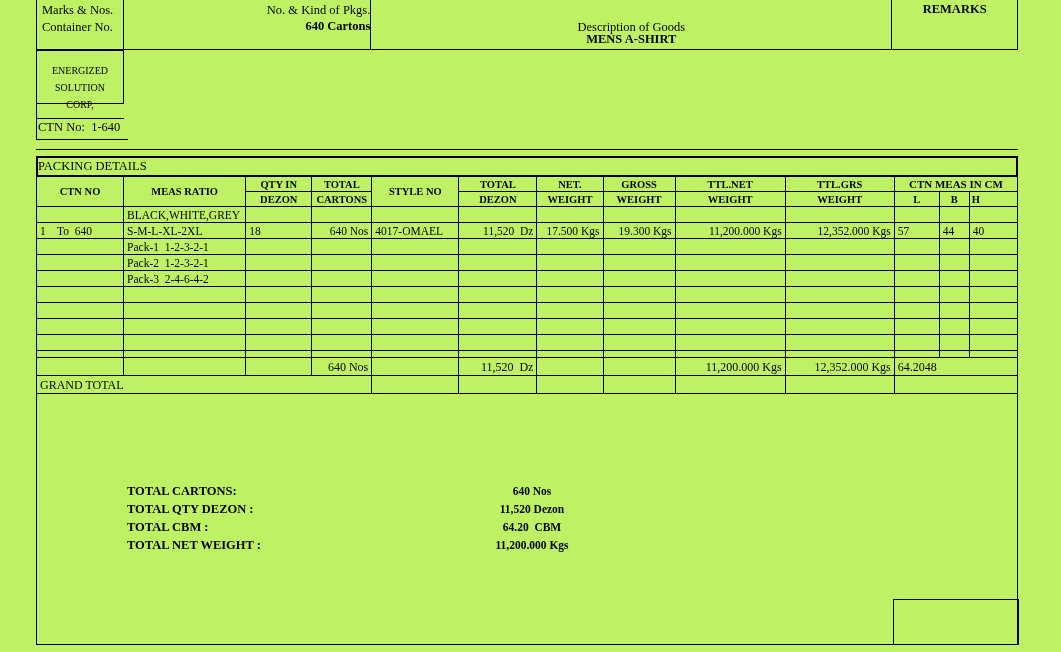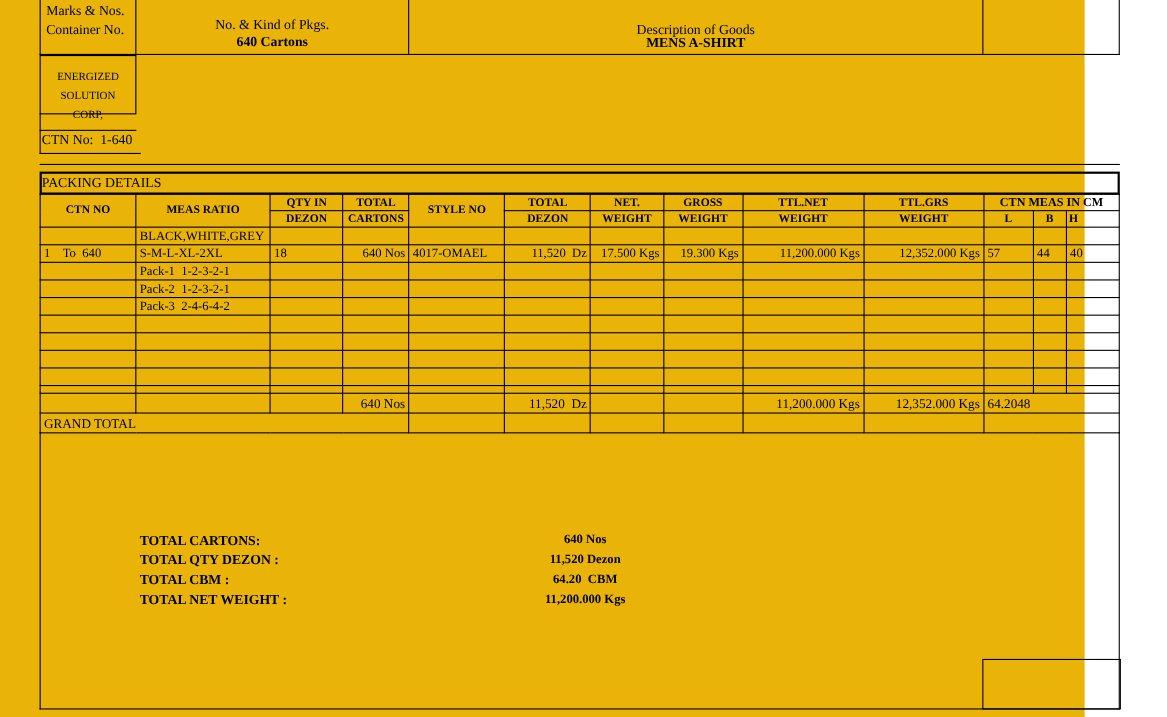--- a/index.html
+++ b/index.html
@@ -1,31 +1,31 @@
 <!DOCTYPE html>
 <html><head>
 <meta charset="utf-8">
 <style>
   html,body { margin:0; padding:0; background:#fff; }
   .page {
-    position:relative; width:986px; height:652px; background:#eab308;
+    position:relative; width:1061px; height:652px; background:#bef264;
     font-family:"Liberation Serif", serif; color:#000;
     -webkit-font-smoothing:antialiased;
   }
   .abs { position:absolute; }
 
   
   .top-grid {
     left:36px; top:0; width:982px; height:50px; display:flex;
     box-sizing:border-box; border-left:1px solid #000; border-right:1.5px solid #000;
     border-bottom:1.5px solid #000; position:absolute;
   }
   .tcell { box-sizing:border-box; height:100%; font-size:12.5px; }
   .tcell.marks { width:87px; border-right:1px solid #000; padding:2px 0 0 5px; line-height:17px; }
-  .tcell.pkgs  { width:248px; border-right:1px solid #000; text-align:center; padding-top:14px; line-height:16px; }
+  .tcell.pkgs  { width:248px; border-right:1px solid #000; text-align:right; padding-top:2px; line-height:16px; }
   .tcell.desc  { width:522px; border-right:1.5px solid #000; text-align:center; position:relative; padding-top:20px; }
   .tcell.rmks  { width:125px; text-align:center; font-weight:bold; padding-top:2px; }
   .desc-value { position:absolute; left:0; right:0; bottom:2px; font-weight:bold; }
   .bold { font-weight:bold; }
   .pre { white-space:pre;font-family:Liberation Serif, serif; }
 
   
   .shipper-box {
     left:36px; top:50px; width:88px; height:54px; box-sizing:border-box;
     border:1px solid #000; text-align:center; font-size:10px; line-height:17px; padding-top:11px;
@@ -79,20 +79,23 @@
       <div>Marks &amp; Nos.</div>
       <div>Container No.</div>
     </div>
     <div class="tcell pkgs">
       <div>No. &amp; Kind of Pkgs.</div>
       <div class="bold">640 Cartons</div>
     </div>
     <div class="tcell desc">
       <div>Description of Goods</div>
       <div class="desc-value">MENS A-SHIRT</div>
+    </div>
+    <div class="tcell rmks">
+      <div>REMARKS</div>
     </div>
   </div>
 
   <div class="abs shipper-box">
     <div>ENERGIZED</div>
     <div>SOLUTION</div>
     <div>CORP,</div>
   </div>
   <div class="abs left-rail"></div>
   <div class="abs blank-underline"></div>

